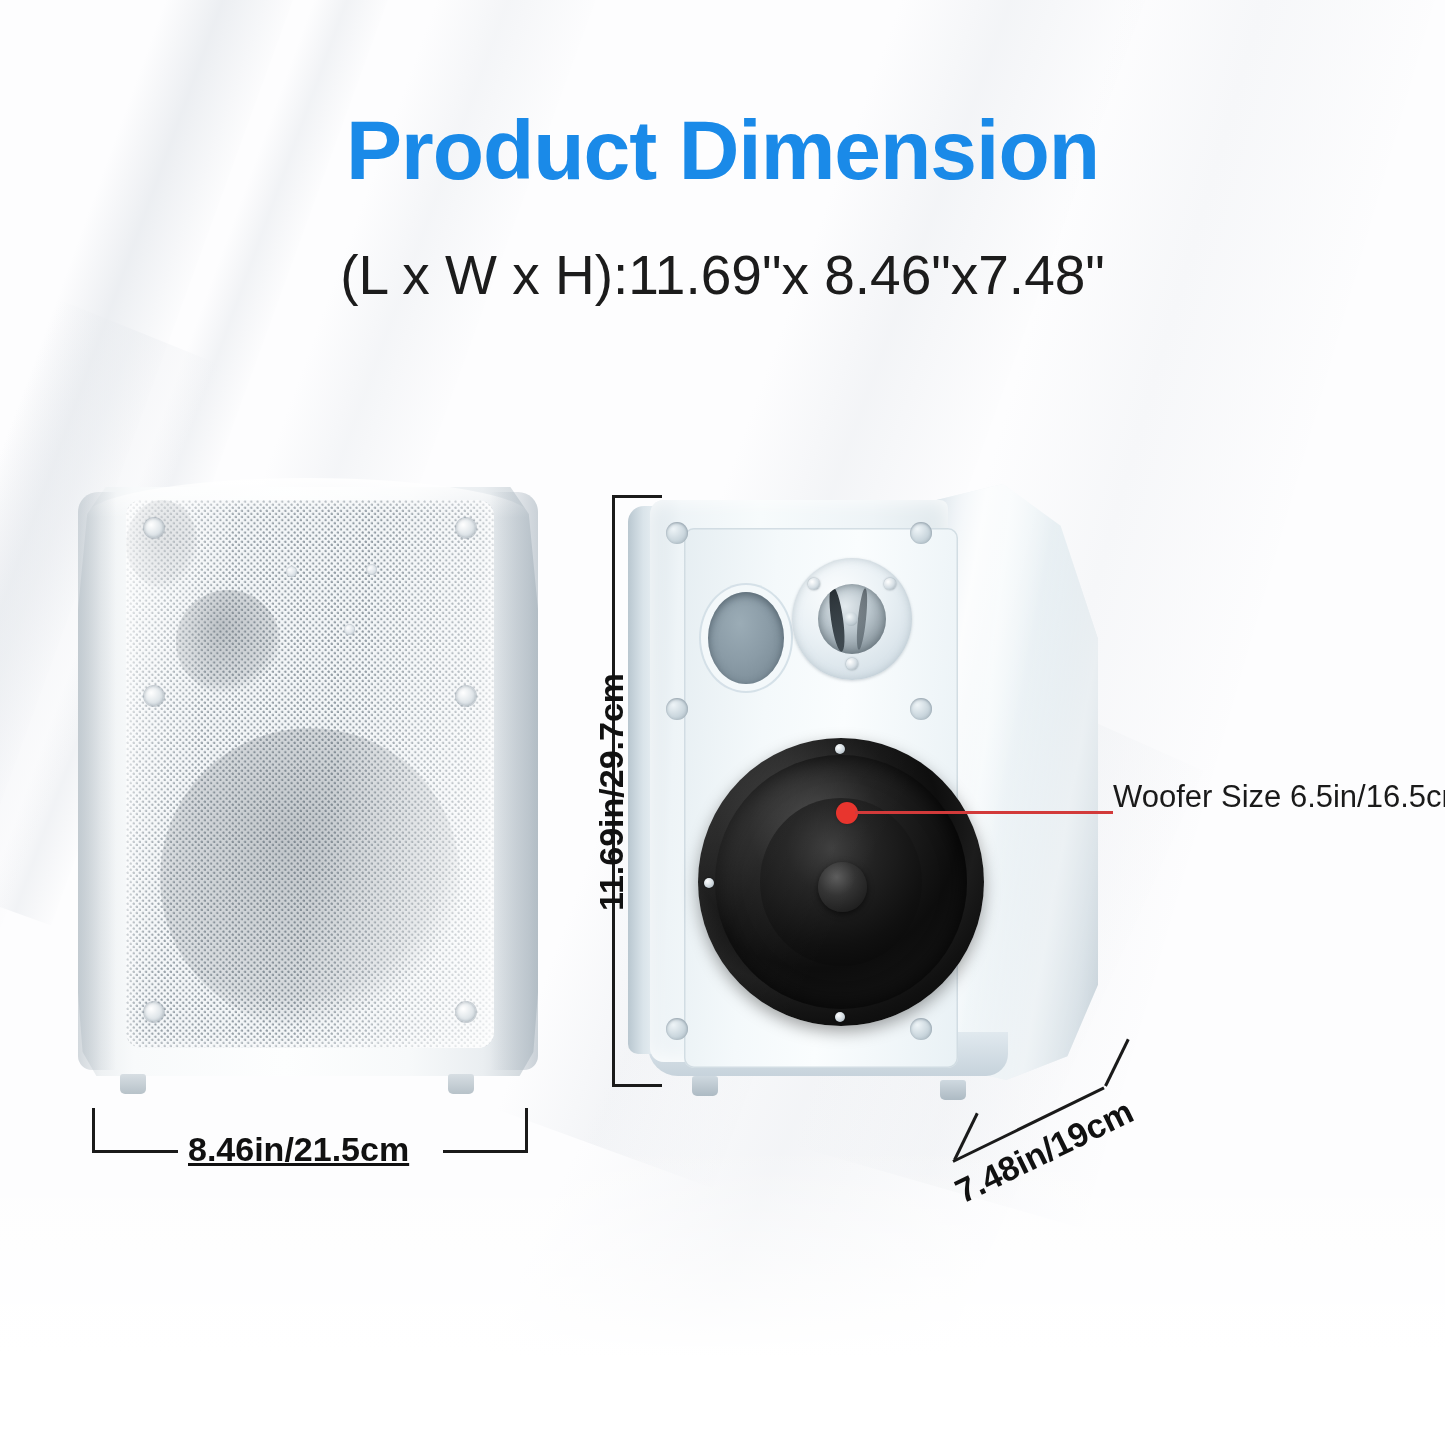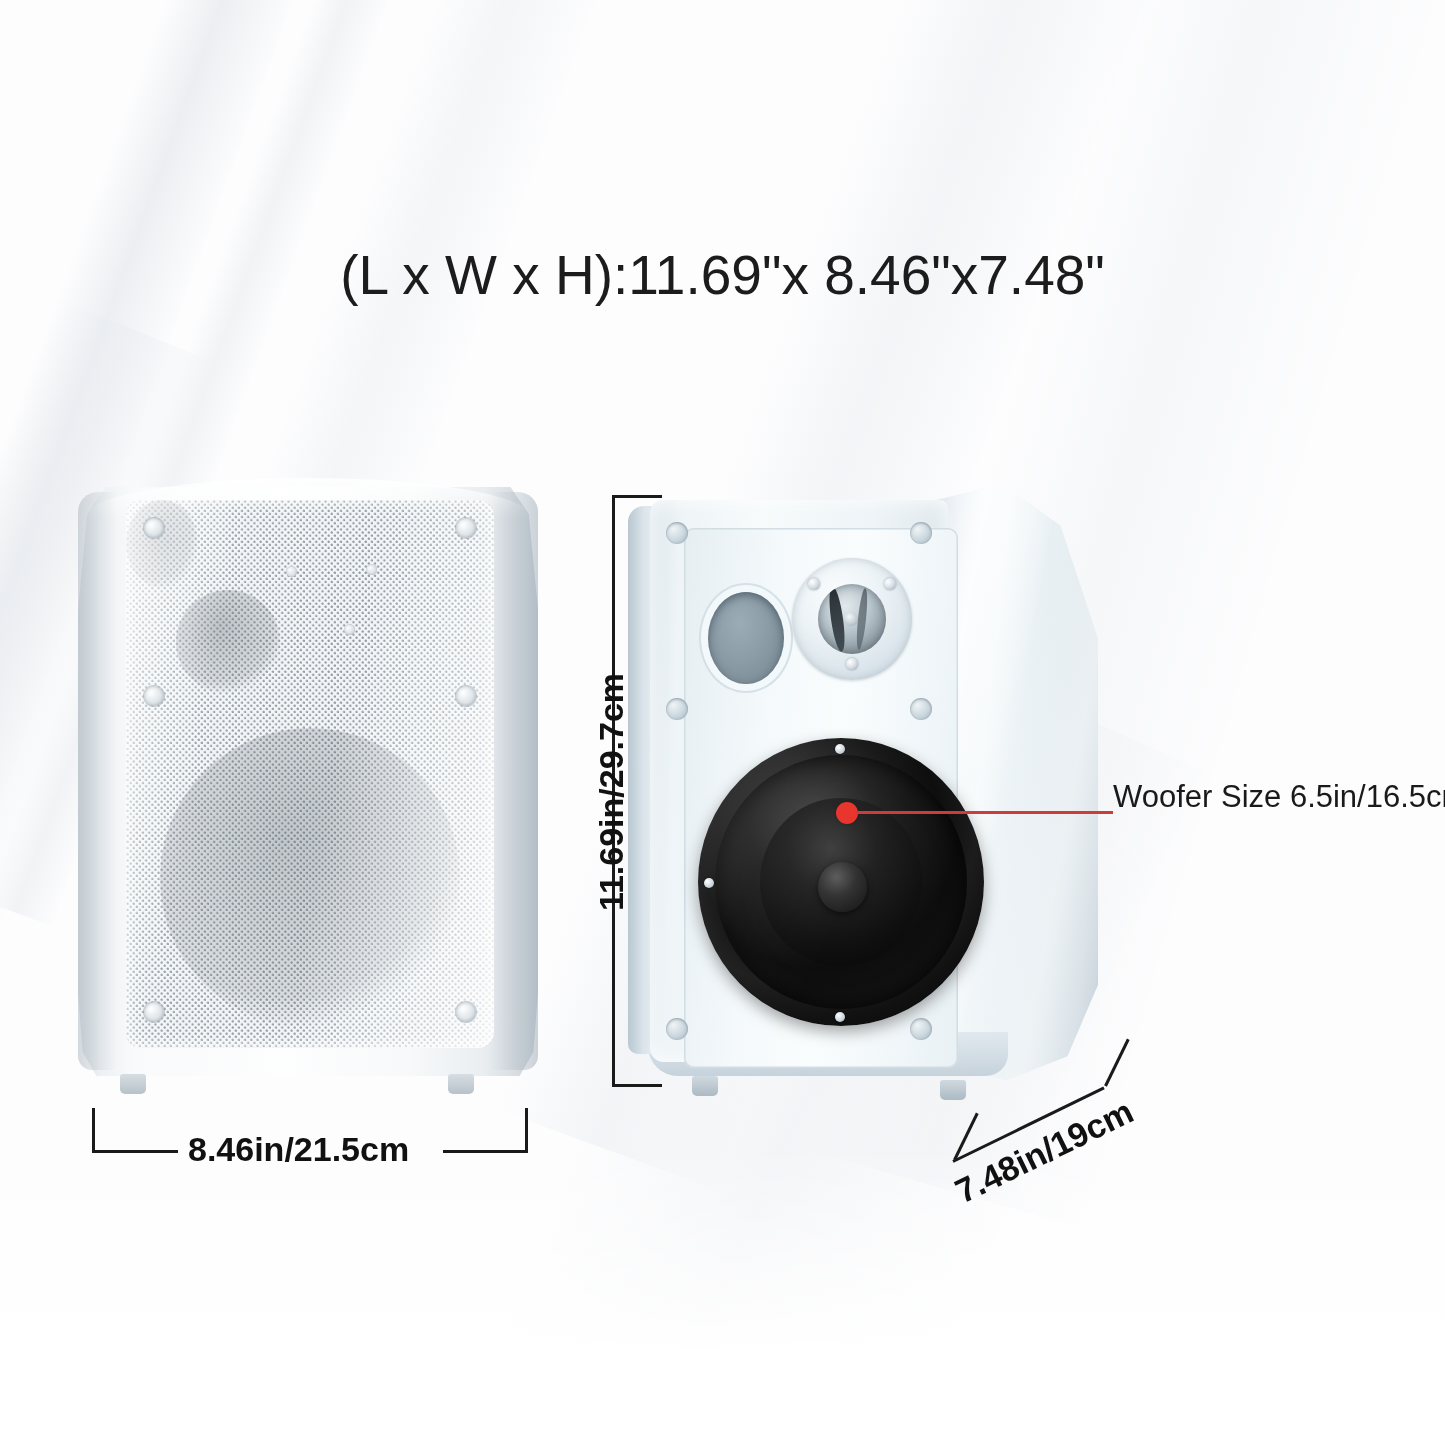--- a/index.html
+++ b/index.html
@@ -345,20 +345,21 @@
     <div class="swoosh sw1"></div>
     <div class="swoosh sw2"></div>
     <div class="swoosh sw3"></div>
     <div class="swoosh sw4"></div>
     <div class="swoosh sw5"></div>
     <div class="swoosh sw6"></div>
     <div class="swoosh sw7"></div>
     <div class="bg-bottom-fade"></div>
   </div>
 
+  <div class="title">Product Dimension</div>
   <div class="subtitle">(L x W x H):11.69"x 8.46"x7.48"</div>
 
   <div class="speaker" id="speaker-left">
     <div class="cab-left"></div>
     <div class="cab-left-top"></div>
     <div class="cab-left-sideL"></div>
     <div class="cab-left-sideR"></div>
 
     <div class="grille">
       <div class="drv-shadow drv-woofer"></div>
@@ -433,21 +434,21 @@
     <div class="dim-line h-line" style="left:612px; top:495px; width:50px;"></div>
     <div class="dim-line h-line" style="left:612px; top:1084px; width:50px;"></div>
     <div class="dim-label dim-label-vert" style="left:456px; top:775px; width:310px; text-align:center;">11.69in/29.7cm</div>
   </div>
 
   <div>
     <div class="dim-line v-line" style="left:92px; top:1108px; height:44px;"></div>
     <div class="dim-line v-line" style="left:525px; top:1108px; height:44px;"></div>
     <div class="dim-line h-line" style="left:92px; top:1150px; width:86px;"></div>
     <div class="dim-line h-line" style="left:443px; top:1150px; width:85px;"></div>
-    <div class="dim-label" style="left:188px; top:1132px;">8.46in/21.5cm</div>
+    <div class="dim-label" style="left:188px; top:1132px;text-decoration:underline;">8.46in/21.5cm</div>
   </div>
 
   <div>
     <div class="dim-line" style="left:953px; top:1160px; width:168px; height:3px;
          transform-origin: left center; transform: rotate(-26deg);"></div>
     <div class="dim-line" style="left:953px; top:1160px; width:3px; height:52px;
          transform-origin: top center; transform: rotate(26deg) translateY(-52px);"></div>
     <div class="dim-line" style="left:1104px; top:1086px; width:3px; height:52px;
          transform-origin: top center; transform: rotate(26deg) translateY(-52px);"></div>
     <div class="dim-label" style="left:950px; top:1178px; transform-origin: left top; transform: rotate(-26deg);">7.48in/19cm</div>

